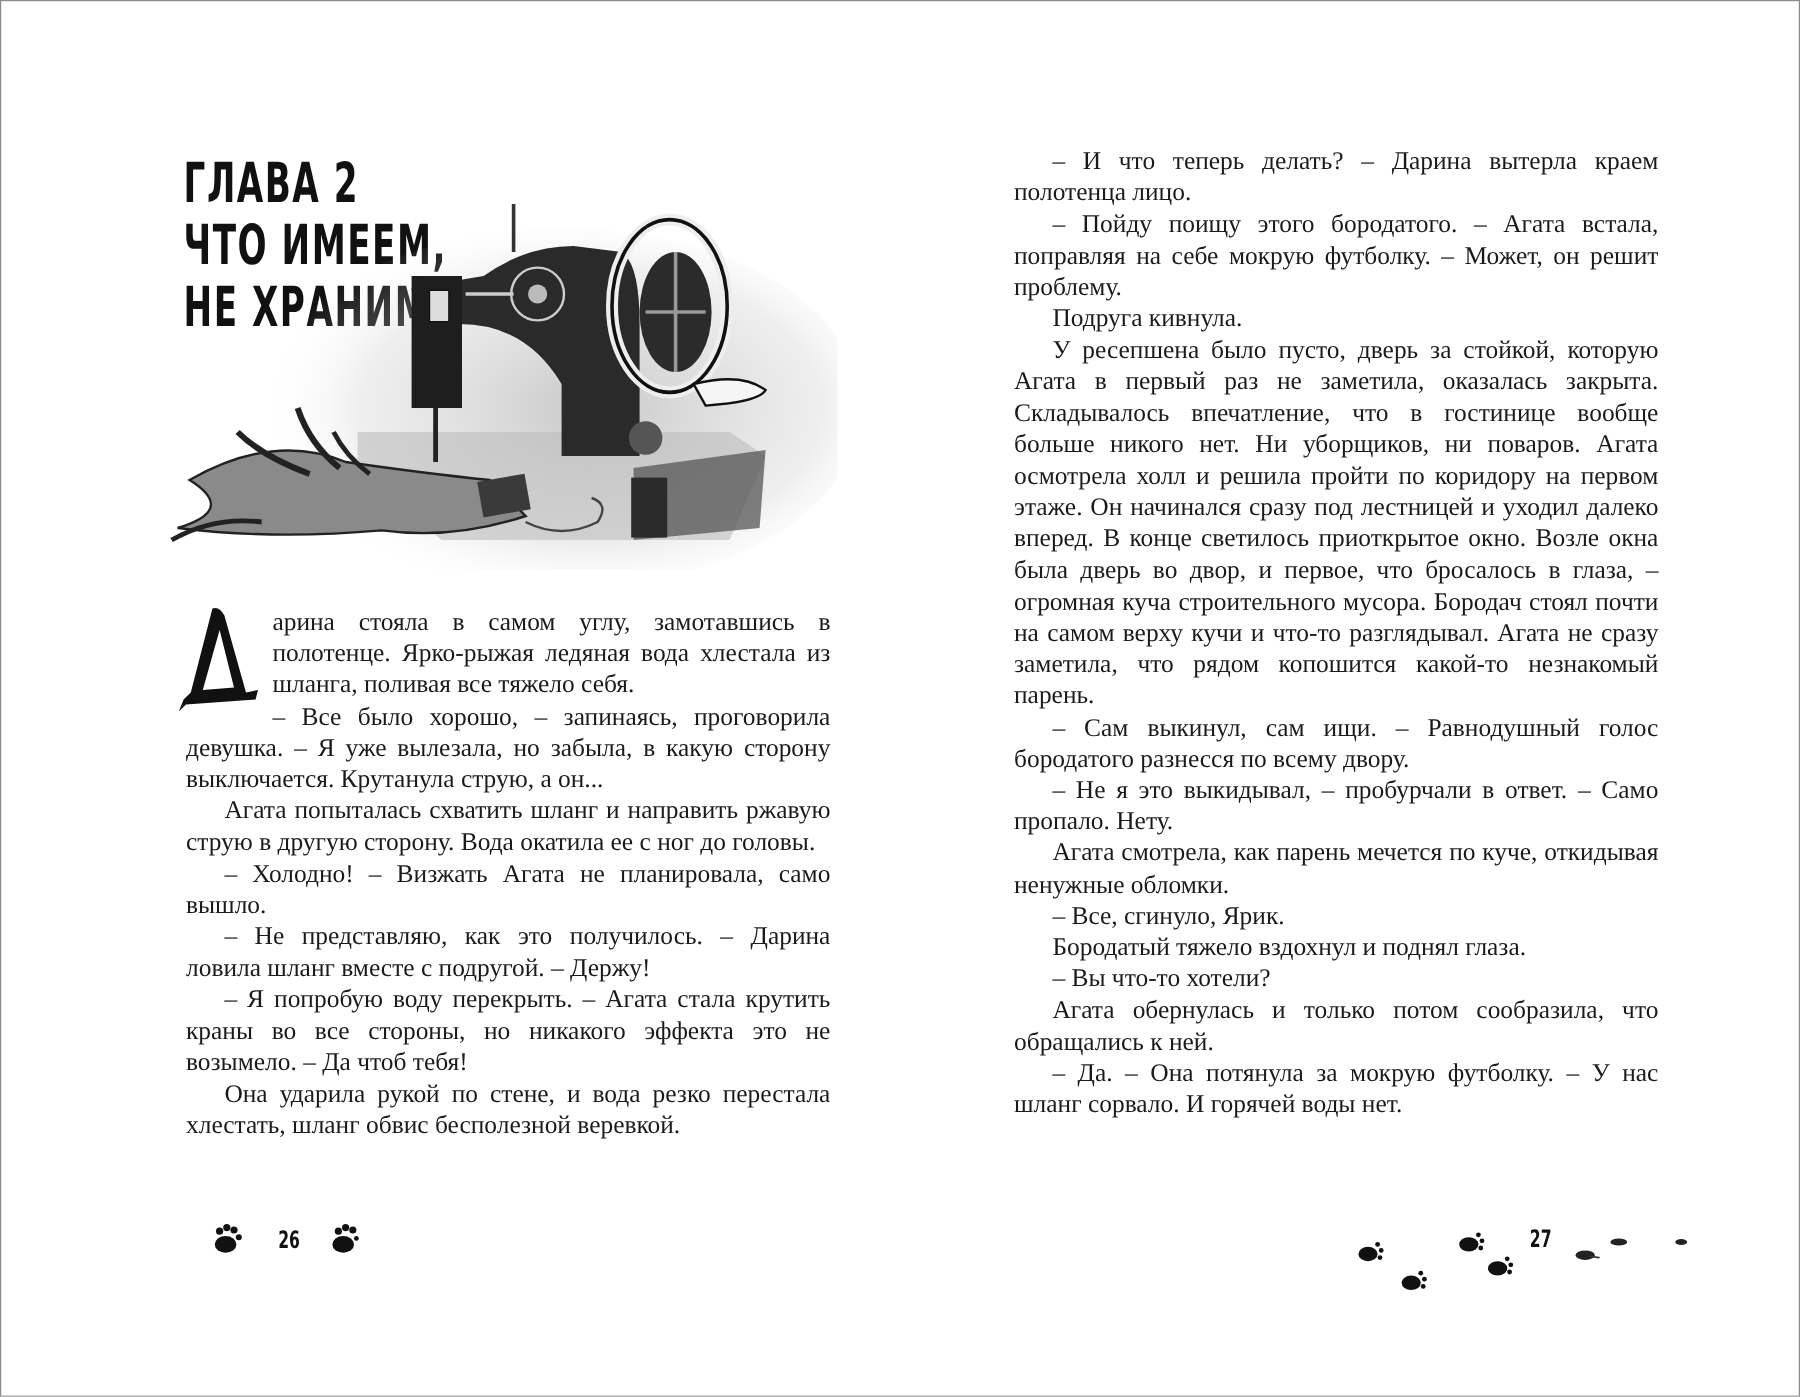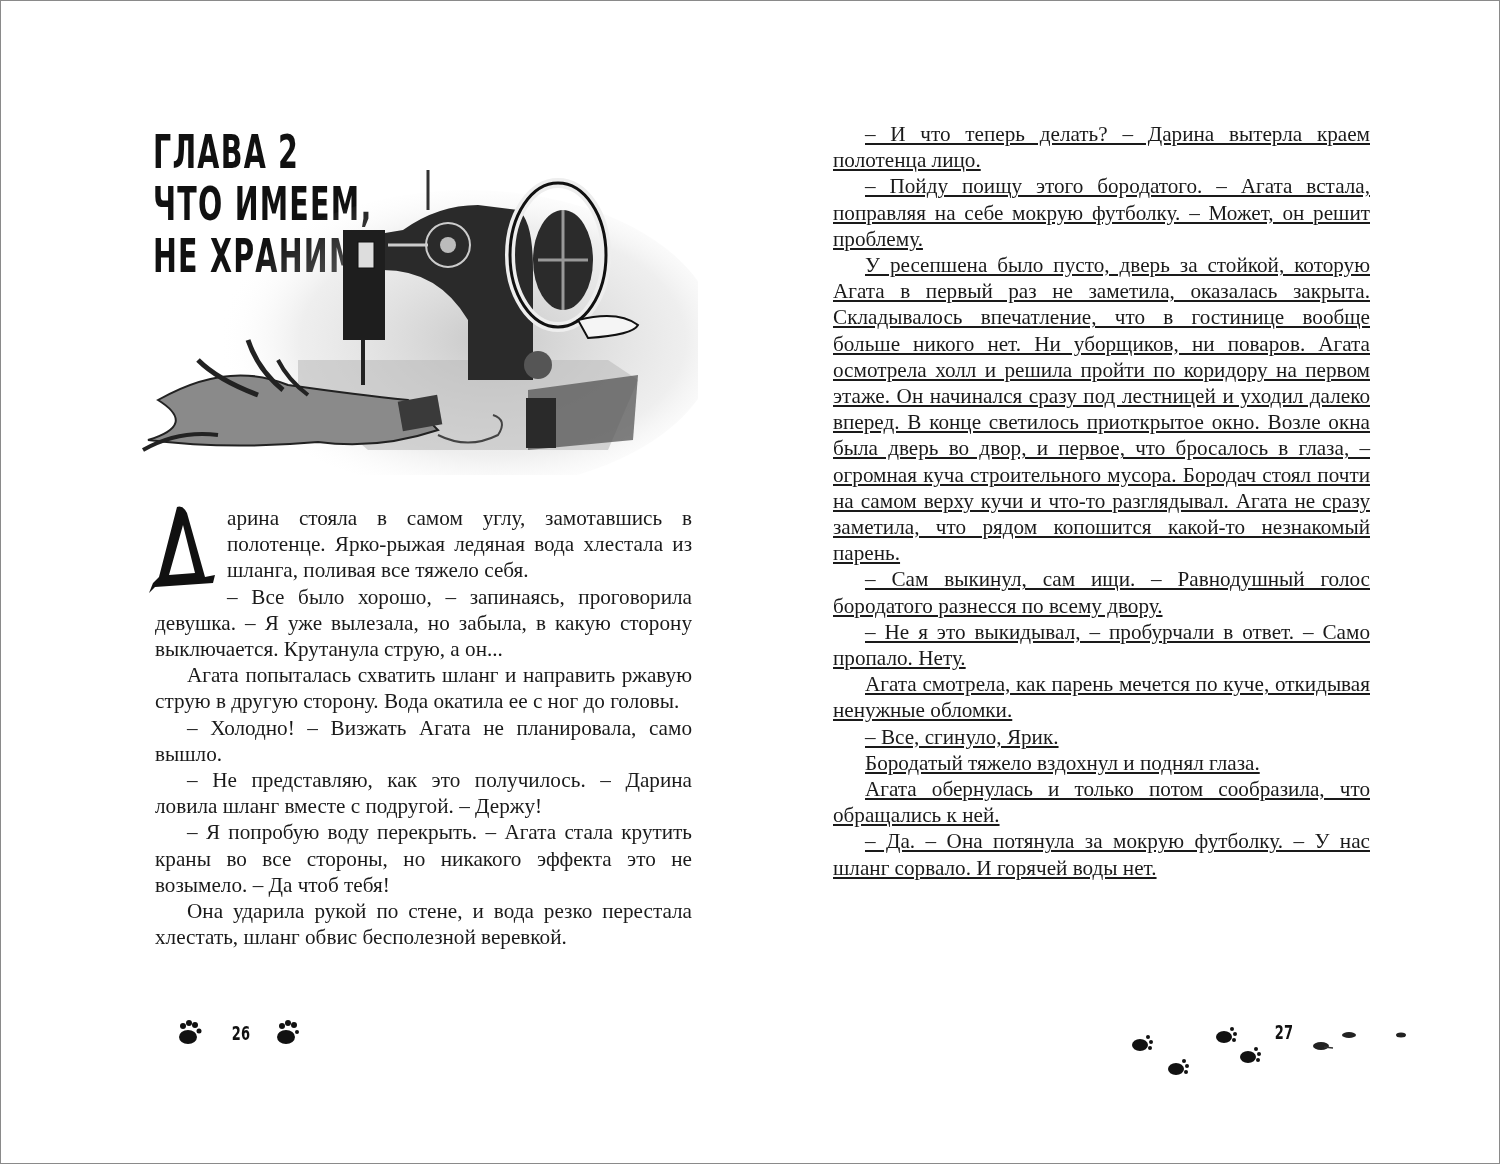--- a/index.html
+++ b/index.html
@@ -15,21 +15,21 @@
      font-size:46px;line-height:52px;letter-spacing:2px;color:#111;
      transform:scaleX(0.62);transform-origin:left top;white-space:nowrap;}
   .chapter-title div{display:block;}
 
   .illustration{position:absolute;left:118px;top:150px;width:560px;height:325px;}
 
   .text-block{position:absolute;font-size:21.2px;line-height:26.2px;text-align:justify;
      hyphens:manual;}
   .left-text{left:135px;top:505px;width:537px;}
   .right-text{left:0;top:121px;width:537px;}
-  .right-text{left:83px;text-decoration:underline;}
+  .right-text{left:95px;}
   .text-block p{margin:0;text-indent:32px;}
   .dropcap{float:left;width:72px;height:82px;margin:-2px 8px 0 -8px;position:relative;}
   .dropcap svg{width:72px;height:90px;}
   .first-par{text-indent:0 !important;}
 
   .footer{position:absolute;display:flex;align-items:center;}
   .folio{font-family:"DejaVu Sans","Liberation Sans",sans-serif;font-weight:bold;font-size:20px;
      transform:scaleX(0.65);display:inline-block;color:#111;}
   .paw{position:absolute;}
 </style>
@@ -120,26 +120,28 @@
       <circle cx="21" cy="7" r="3" fill="#111"></circle>
         <circle cx="24" cy="14" r="2" fill="#111"></circle>
     </svg>
   </div>
 </section>
 
 <section class="page page-right">
   <div class="text-block right-text">
     <p>– И что теперь делать? – Дарина вытерла краем полотенца лицо.</p>
     <p>– Пойду поищу этого бородатого. – Агата встала, поправляя на себе мокрую футболку. – Может, он решит проблему.</p>
+    <p>Подруга кивнула.</p>
     <p>У ресепшена было пусто, дверь за стойкой, которую Агата в первый раз не заметила, оказалась закрыта. Складывалось впечатление, что в гостинице вообще больше никого нет. Ни уборщиков, ни поваров. Агата осмотрела холл и решила пройти по коридору на первом этаже. Он начинался сразу под лестницей и уходил далеко вперед. В конце светилось приоткрытое окно. Возле окна была дверь во двор, и первое, что бросалось в глаза, – огромная куча строительного мусора. Бородач стоял почти на самом верху кучи и что-то разглядывал. Агата не сразу заметила, что рядом копошится какой-то незнакомый парень.</p>
     <p>– Сам выкинул, сам ищи. – Равнодушный голос бородатого разнесся по всему двору.</p>
     <p>– Не я это выкидывал, – пробурчали в ответ. – Само пропало. Нету.</p>
     <p>Агата смотрела, как парень мечется по куче, откидывая ненужные обломки.</p>
     <p>– Все, сгинуло, Ярик.</p>
     <p>Бородатый тяжело вздохнул и поднял глаза.</p>
+    <p>– Вы что-то хотели?</p>
     <p>Агата обернулась и только потом сообразила, что обращались к ней.</p>
     <p>– Да. – Она потянула за мокрую футболку. – У нас шланг сорвало. И горячей воды нет.</p>
   </div>
 
   <div class="footer" style="left:380px;top:1018px;width:300px;height:70px;">
     <svg class="paw" style="left:0;top:16px;" width="26" height="20" viewBox="0 0 26 20">
       <ellipse cx="10" cy="11" rx="8" ry="6" fill="#111"></ellipse>
       <circle cx="18" cy="3" r="2" fill="#111"></circle>
         <circle cx="21" cy="8" r="2" fill="#111"></circle>
         <circle cx="20" cy="14" r="2" fill="#111"></circle>

